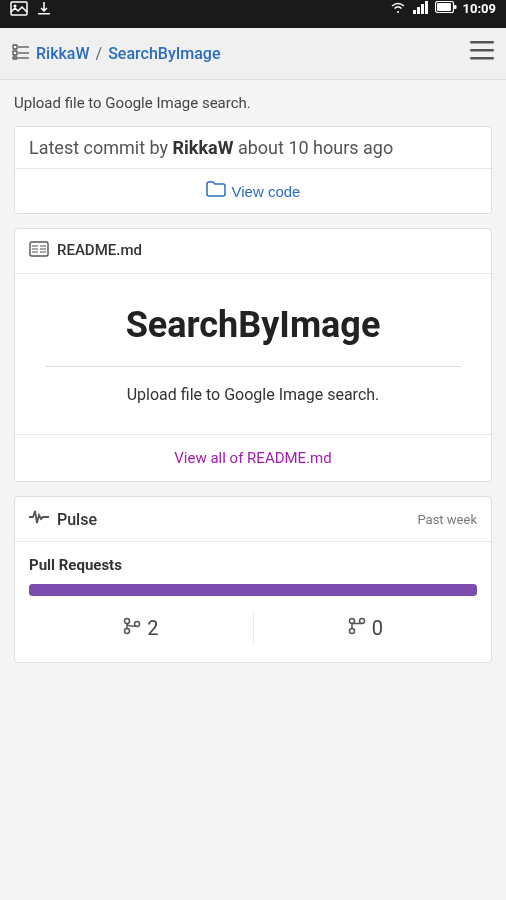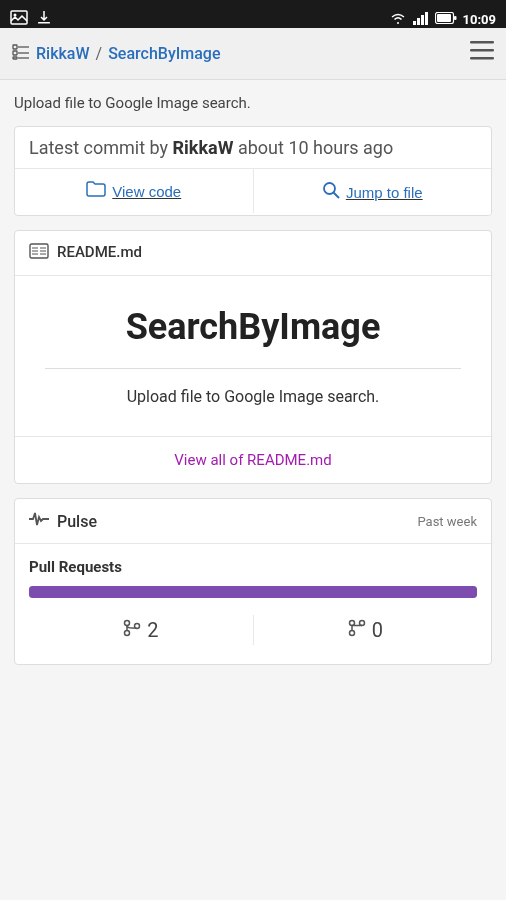--- a/index.html
+++ b/index.html
@@ -10,21 +10,21 @@
       background: #f5f5f5;
       font-size: 14px;
       color: #333;
     }
 
     
     .status-bar {
       background: #1a1a1a;
       height: 28px;
       display: flex;
-      align-items: flex-end;
+      align-items: flex-start;
       justify-content: space-between;
       padding: 0 10px;
       color: white;
       font-size: 13px;
     }
     .status-bar-left {
       display: flex;
       gap: 8px;
       align-items: center;
     }
@@ -112,22 +112,21 @@
       color: #555;
       border-bottom: 1px solid #e8e8e8;
     }
     .commit-row strong {
       color: #333;
       font-weight: bold;
     }
 
     .action-row {
       display: flex;
-      align-items: flex-start;
-      text-decoration: underline;
+      align-items: flex-end;
     }
     .action-btn {
       flex: 1;
       display: flex;
       align-items: center;
       justify-content: center;
       gap: 6px;
       padding: 12px;
       font-size: 15px;
       color: #2a6ebb;
@@ -364,29 +363,20 @@
       <span> <span>about 10 hours ago</span></span>
     </div>
     <div class="action-row">
       <button class="action-btn">
         <span class="action-icon">
           <svg width="20" height="16" viewBox="0 0 20 16" fill="#2a6ebb">
             <path d="M1 3 Q1 1 3 1 L7 1 L9 3 L17 3 Q19 3 19 5 L19 13 Q19 15 17 15 L3 15 Q1 15 1 13 Z" fill="none" stroke="#2a6ebb" stroke-width="1.5"></path>
           </svg>
         </span>
         <span>View code</span>
-      </button>
-      <button class="action-btn">
-        <span class="action-icon">
-          <svg width="18" height="18" viewBox="0 0 18 18" fill="none">
-            <circle cx="7.5" cy="7.5" r="5.5" stroke="#2a6ebb" stroke-width="1.8"></circle>
-            <line x1="11.5" y1="11.5" x2="17" y2="17" stroke="#2a6ebb" stroke-width="2"></line>
-          </svg>
-        </span>
-        <span>Jump to file</span>
       </button>
     </div>
   </div>
 
   <div class="readme-card">
     <div class="readme-header">
       <span class="readme-icon">
         <svg width="20" height="16" viewBox="0 0 20 16" fill="none">
           <rect x="1" y="1" width="18" height="14" rx="1.5" fill="none" stroke="#555" stroke-width="1.4"></rect>
           <line x1="3" y1="5" x2="9" y2="5" stroke="#555" stroke-width="1.2"></line>

